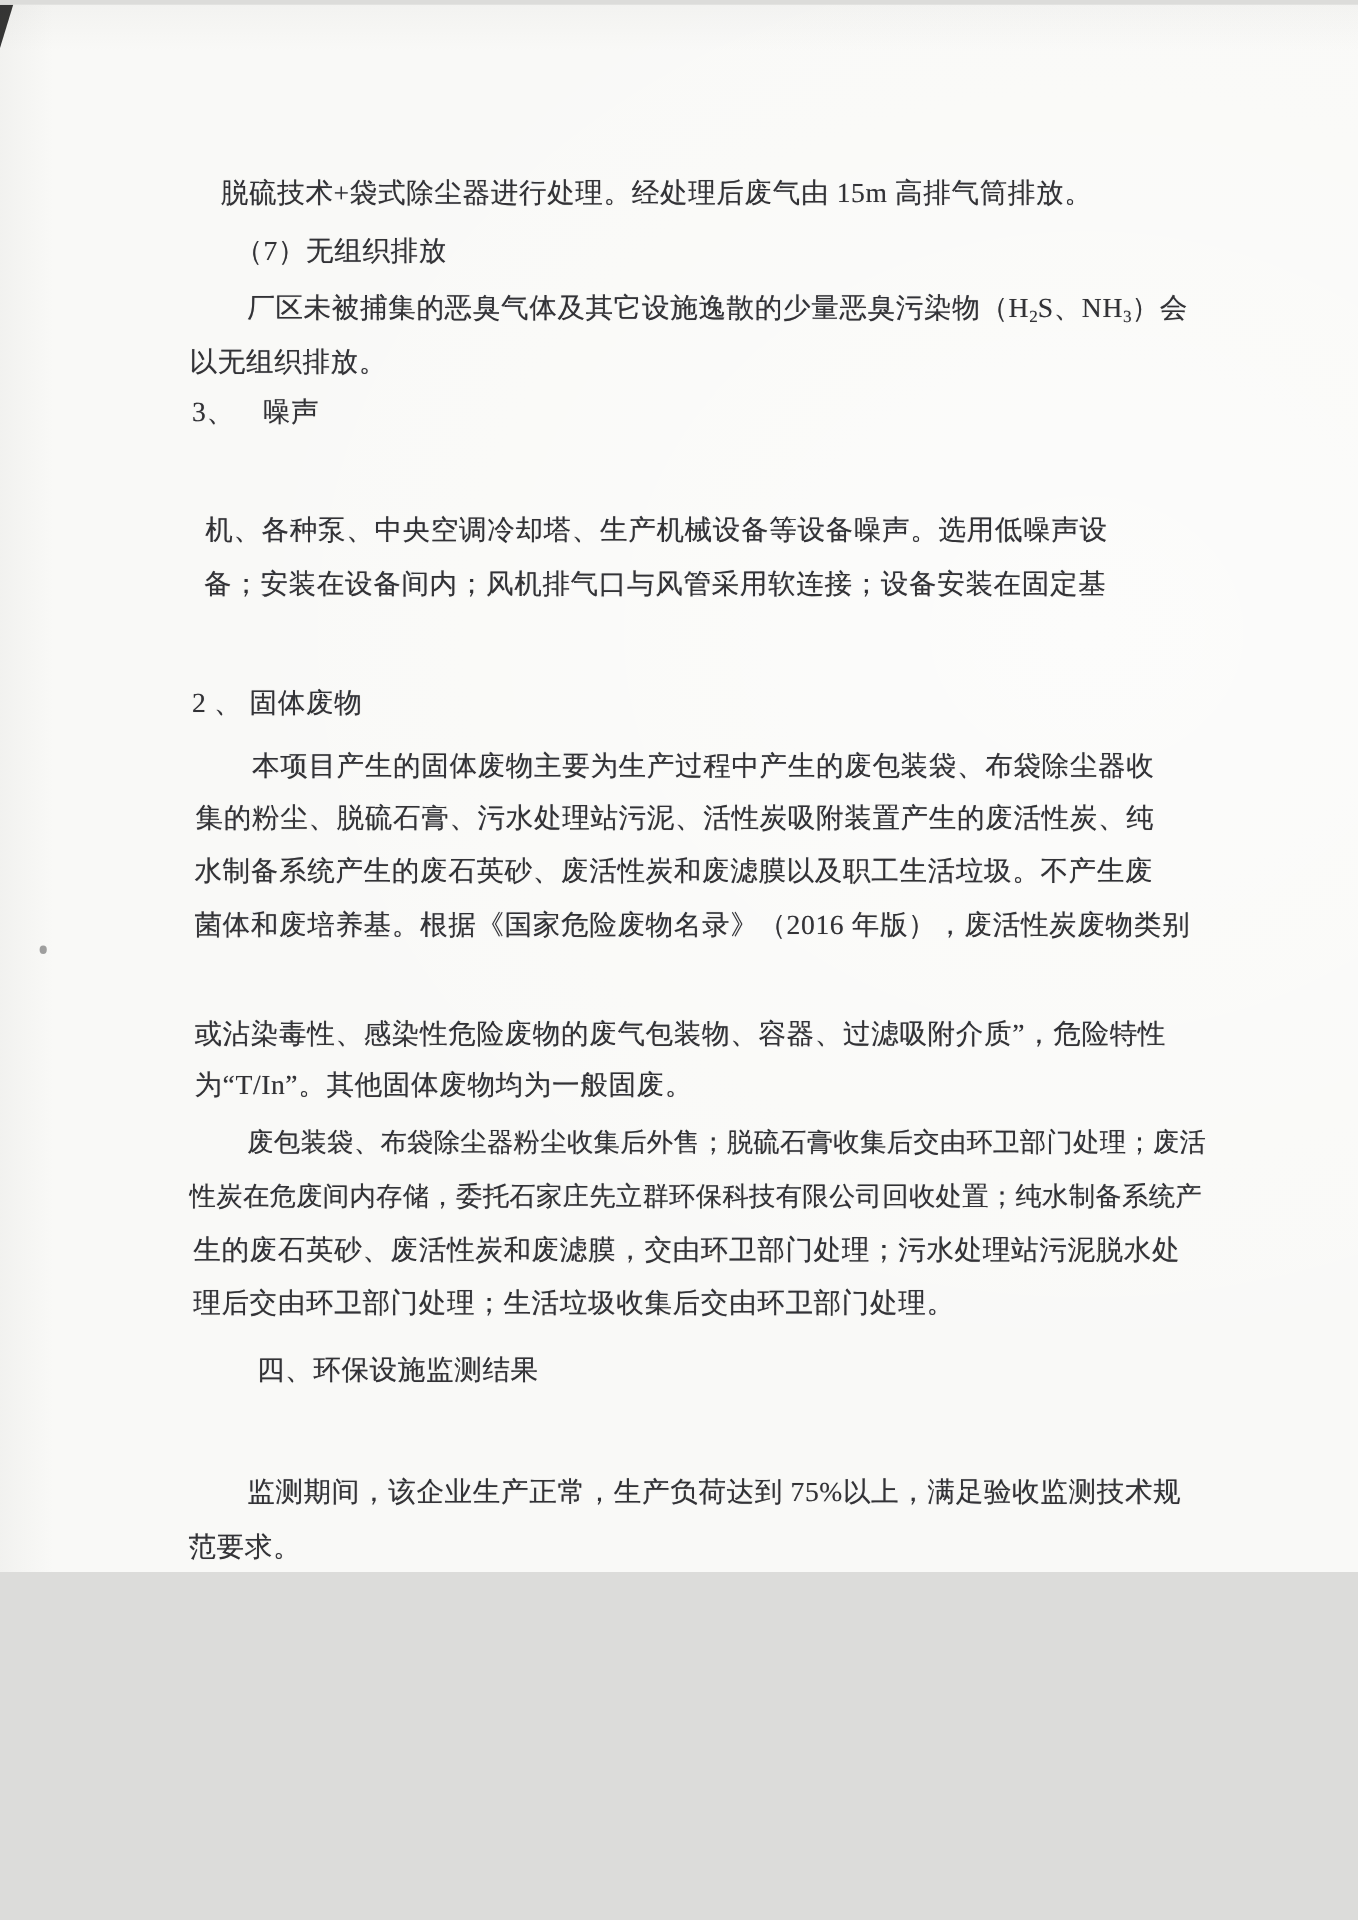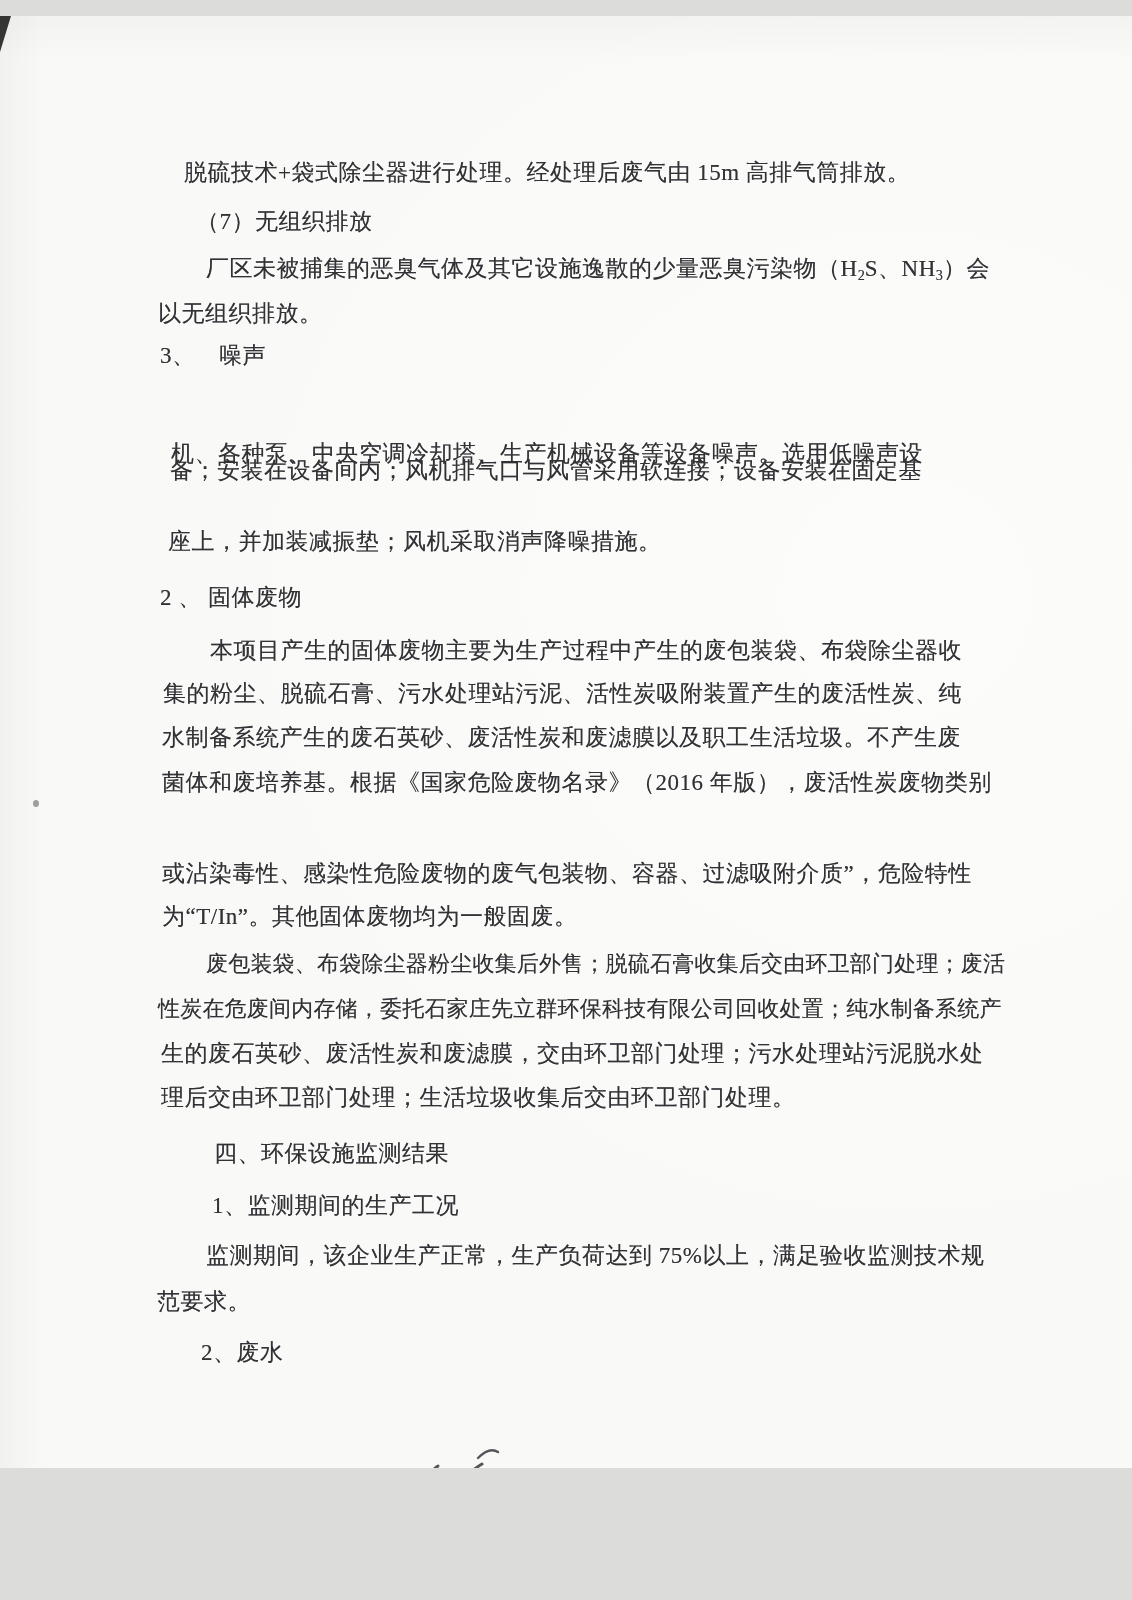--- a/index.html
+++ b/index.html
@@ -1,20 +1,20 @@
 <!DOCTYPE html>
 <html><head>
 <meta charset="utf-8">
 <style>
   html,body{margin:0;padding:0;}
   body{background:#dcdcda;font-family:"Liberation Serif","DejaVu Serif",serif;}
   .page{
     position:relative;
-    width:1132px;height:1452px;
-    margin:16px auto;
+    width:1132px;height:1306px;
+    margin:4px auto;
     background:#f9f9f7;
     overflow:hidden;
   }
   .page::before{
     content:"";
     position:absolute;inset:0;
     background:
       linear-gradient(90deg, rgba(120,120,115,0.06), rgba(0,0,0,0) 4%),
       linear-gradient(180deg, rgba(120,120,115,0.05), rgba(0,0,0,0) 3%),
       radial-gradient(ellipse at 80% 40%, rgba(255,255,255,0.5), rgba(0,0,0,0) 60%);
@@ -70,35 +70,33 @@
 
   <div class="scan-corner"></div>
   <div class="speck"></div>
 
   <div class="ln" style="top:142px;left:184px">脱硫技术+袋式除尘器进行处理。经处理后废气由 15m 高排气筒排放。</div>
   <div class="ln" style="top:191px;left:196px">（7）无组织排放</div>
   <div class="ln" style="top:238px;left:206px"><span>厂区未被捕集的恶臭气体及其它设施逸散的少量恶臭污染物（H</span><sub>2</sub><span>S、NH</span><sub>3</sub><span>）会</span></div>
   <div class="ln" style="top:283px;left:158px">以无组织排放。</div>
   <div class="ln" style="top:325px;left:160px">3、　噪声</div>
   <div class="ln" style="top:423px;left:171px">机、各种泵、中央空调冷却塔、生产机械设备等设备噪声。选用低噪声设</div>
-  <div class="ln" style="top:440px;left:170px">备；安装在设备间内；风机排气口与风管采用软连接；设备安装在固定基</div>
-  <div class="ln" style="top:511px;left:168px">座上，并加装减振垫；风机采取消声降噪措施。</div>
+  <div class="ln" style="top:468px;left:170px">备；安装在设备间内；风机排气口与风管采用软连接；设备安装在固定基</div>
   <div class="ln" style="top:567px;left:160px">2 、 固体废物</div>
   <div class="ln" style="top:620px;left:210px">本项目产生的固体废物主要为生产过程中产生的废包装袋、布袋除尘器收</div>
   <div class="ln" style="top:663px;left:163px">集的粉尘、脱硫石膏、污水处理站污泥、活性炭吸附装置产生的废活性炭、纯</div>
   <div class="ln" style="top:707px;left:162px">水制备系统产生的废石英砂、废活性炭和废滤膜以及职工生活垃圾。不产生废</div>
   <div class="ln" style="top:752px;left:162px">菌体和废培养基。根据《国家危险废物名录》（2016 年版），废活性炭废物类别</div>
   <div class="ln" style="top:843px;left:162px">或沾染毒性、感染性危险废物的废气包装物、容器、过滤吸附介质”，危险特性</div>
   <div class="ln" style="top:886px;left:162px">为“T/In”。其他固体废物均为一般固废。</div>
   <div class="ln c" style="top:933px;left:206px">废包装袋、布袋除尘器粉尘收集后外售；脱硫石膏收集后交由环卫部门处理；废活</div>
   <div class="ln c" style="top:978px;left:158px">性炭在危废间内存储，委托石家庄先立群环保科技有限公司回收处置；纯水制备系统产</div>
   <div class="ln" style="top:1023px;left:161px">生的废石英砂、废活性炭和废滤膜，交由环卫部门处理；污水处理站污泥脱水处</div>
   <div class="ln" style="top:1067px;left:161px">理后交由环卫部门处理；生活垃圾收集后交由环卫部门处理。</div>
   <div class="ln" style="top:1123px;left:214px">四、环保设施监测结果</div>
-  <div class="ln" style="top:1175px;left:212px">1、监测期间的生产工况</div>
   <div class="ln" style="top:1225px;left:206px">监测期间，该企业生产正常，生产负荷达到 75%以上，满足验收监测技术规</div>
   <div class="ln" style="top:1271px;left:157px">范要求。</div>
   <div class="ln" style="top:1322px;left:201px">2、废水</div>
 
   <div class="page-number">3</div>
 
   <svg class="sig-layer" viewBox="0 0 1132 200" aria-hidden="true">
     <g>
       <path class="w" d="M128,166 C170,150 245,118 308,92"></path>
       <path d="M152,156 C187,145 222,137 250,133"></path>

